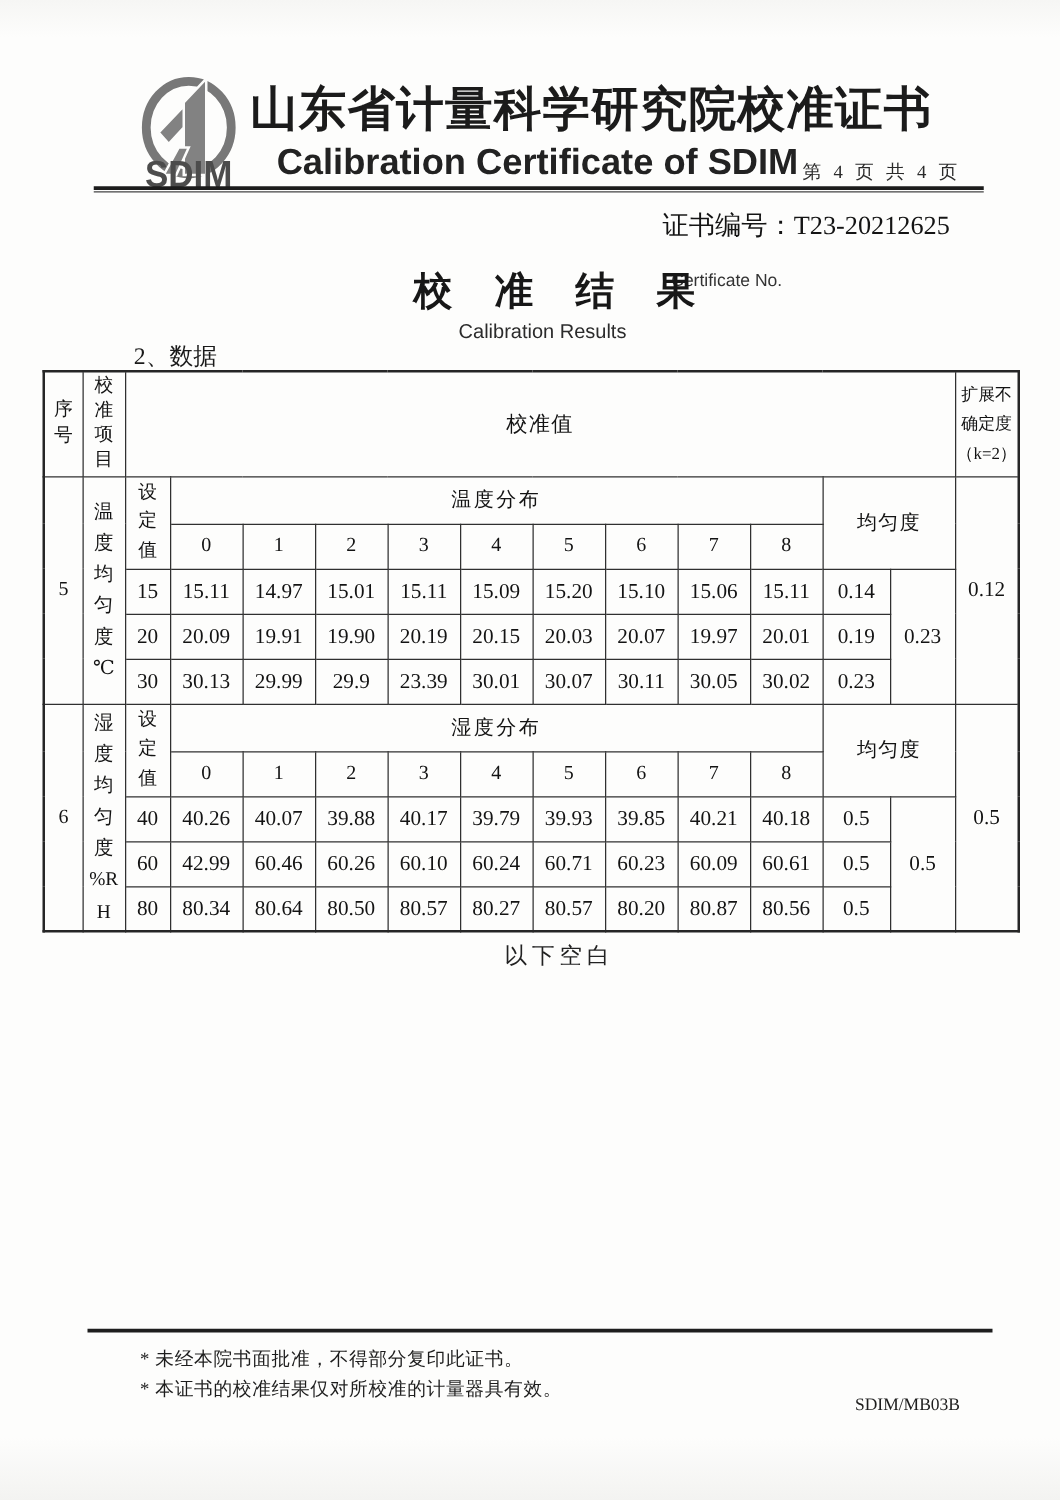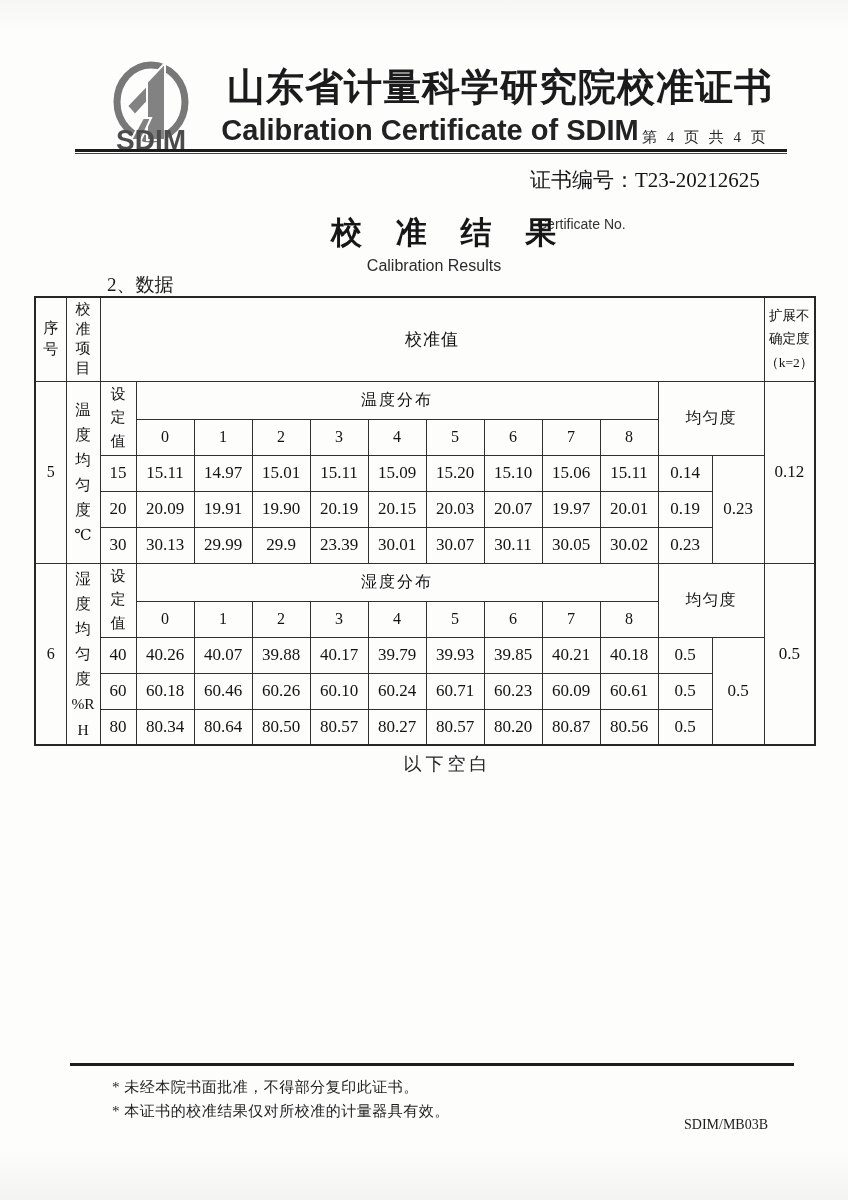--- a/index.html
+++ b/index.html
@@ -10,21 +10,21 @@
     background:linear-gradient(180deg,#f6f6f4 0px,#fdfdfc 30px,#fdfdfc 1150px,#f3f3f1 1200px);
     overflow:hidden;
   }
 
   
   .logo { position:absolute; left:95px; top:58px; width:112px; height:104px; }
   .logo svg { display:block; }
   .logo-text { position:absolute; left:0; top:66px; width:100%; text-align:center;
     font-family:"Liberation Sans","DejaVu Sans",sans-serif; font-weight:bold;
     font-size:28px; letter-spacing:0px; color:#4c4c4c; transform:scaleY(1.08); }
-  .cn-title { position:absolute; left:200px; top:62px; width:600px; text-align:center;
+  .cn-title { position:absolute; left:200px; top:62px; width:600px; text-align:left;
     font-size:38px; font-weight:bold; letter-spacing:1px; color:#1b1b1b; }
   .en-title { position:absolute; left:150px; top:114px; width:560px; text-align:center;
     font-family:"Liberation Sans","DejaVu Sans",sans-serif; font-weight:bold;
     font-size:29px; color:#222; }
   .page-info { position:absolute; left:642px; top:128px; font-size:15px; letter-spacing:3px; color:#2a2a2a; }
   .head-rule { position:absolute; left:75px; top:149px; width:712px; height:5px;
     border-top:3px solid #1c1c1c; border-bottom:1px solid #444; }
 
   .cert-line { position:absolute; left:530px; top:166px; font-size:21px; color:#141414;text-align:center; }
   .cert-en   { position:absolute; left:537px; top:216px; font-size:14px;
@@ -228,21 +228,21 @@
         <td class="num">39.79</td>
         <td class="num">39.93</td>
         <td class="num">39.85</td>
         <td class="num">40.21</td>
         <td class="num">40.18</td>
         <td class="num">0.5</td>
         <td class="num" rowspan="3">0.5</td>
       </tr>
       <tr style="height:36px">
         <td class="num">60</td>
-        <td class="num">60.18</td>
+        <td class="num">42.99</td>
         <td class="num">60.46</td>
         <td class="num">60.26</td>
         <td class="num">60.10</td>
         <td class="num">60.24</td>
         <td class="num">60.71</td>
         <td class="num">60.23</td>
         <td class="num">60.09</td>
         <td class="num">60.61</td>
         <td class="num">0.5</td>
       </tr>

